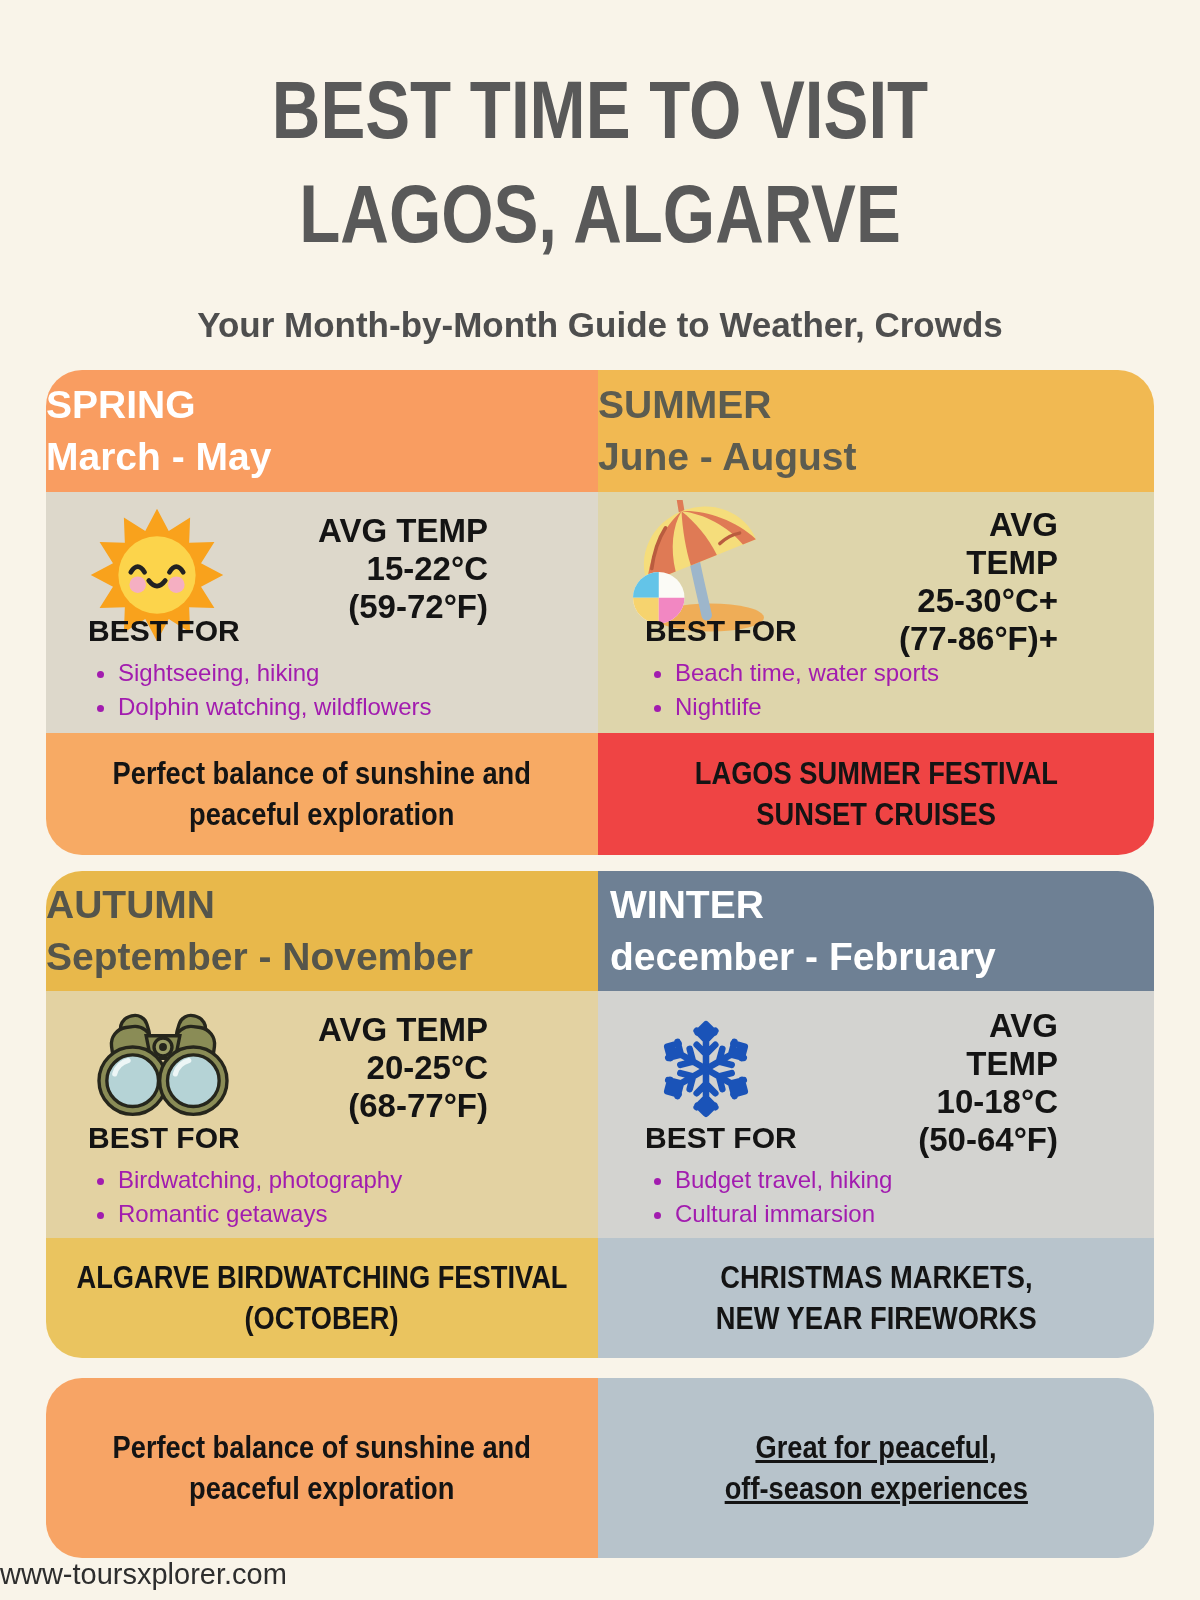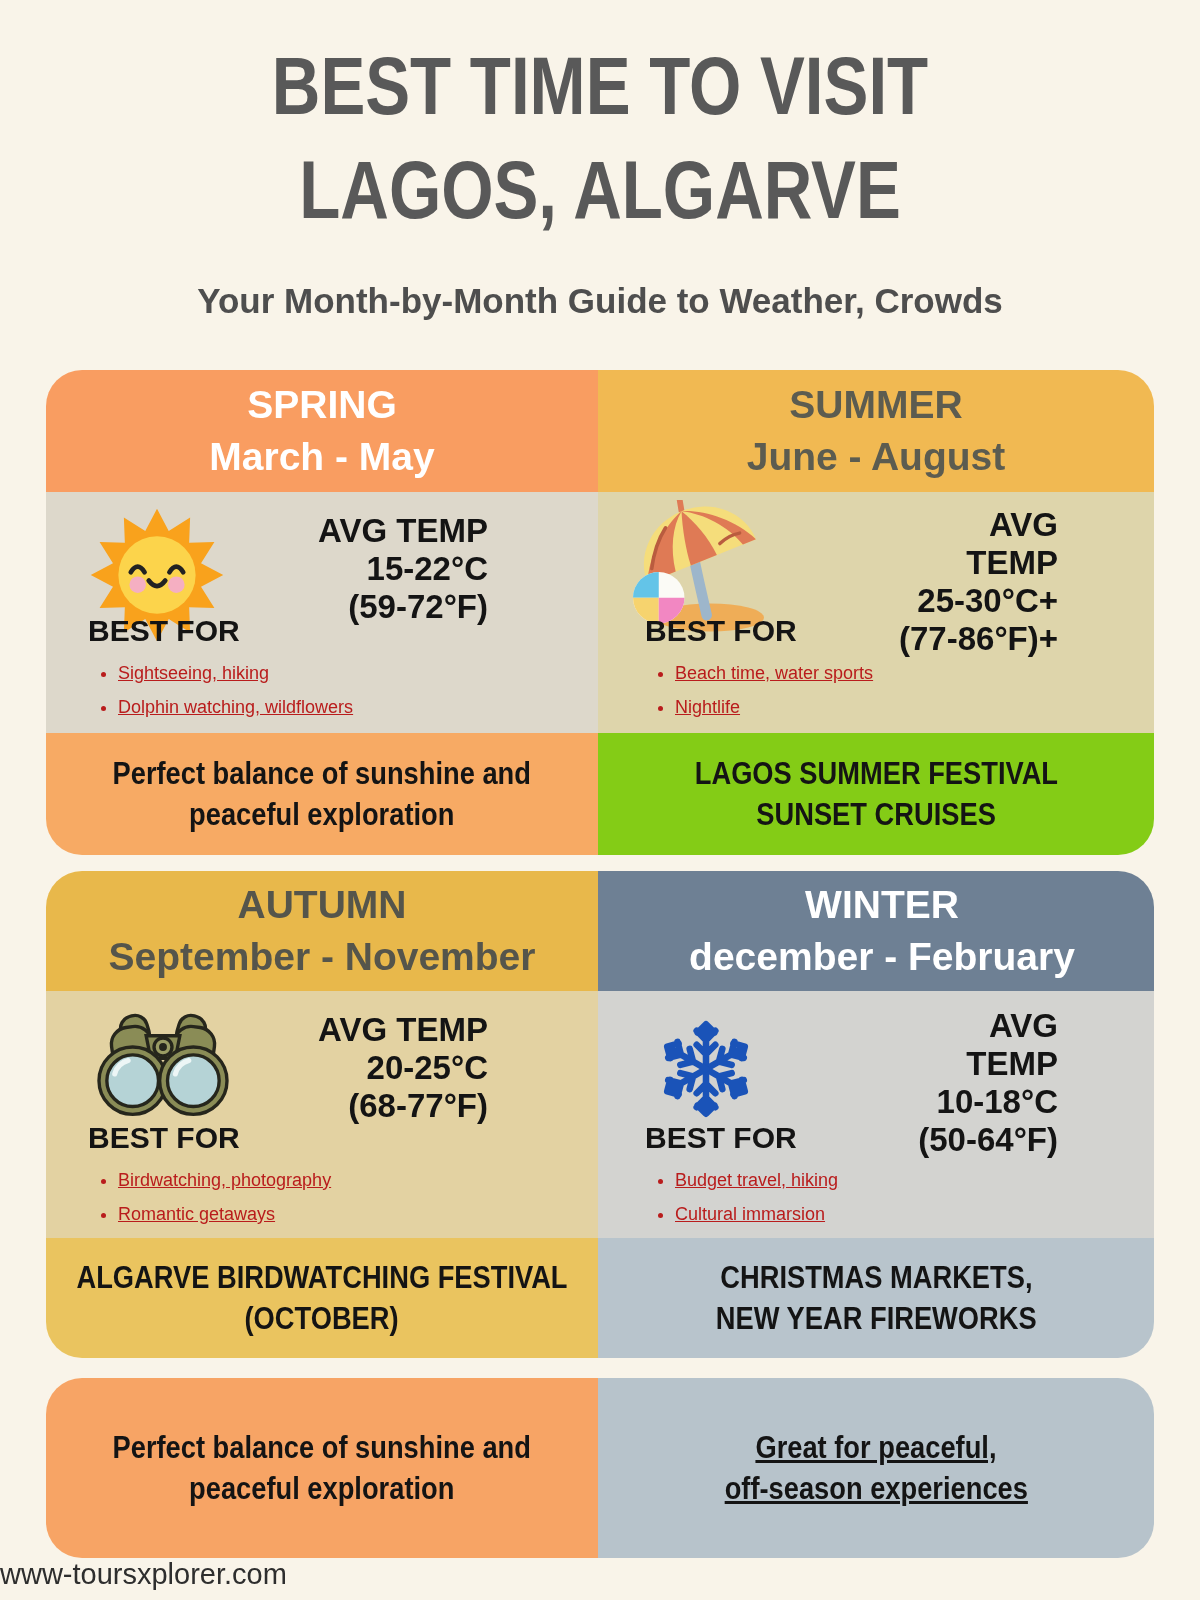--- a/index.html
+++ b/index.html
@@ -2,40 +2,40 @@
 <html><head>
 <meta charset="utf-8">
 <style>
   * { margin:0; padding:0; box-sizing:border-box; }
   body { font-family:"Liberation Sans","DejaVu Sans",sans-serif; }
   .page {
     position:relative; width:1200px; height:1600px;
     background:#F9F4E9; overflow:hidden;
   }
   
-  .titles { position:absolute; top:34px; left:0; width:100%; text-align:center; }
+  .titles { position:absolute; top:58px; left:0; width:100%; text-align:center; }
   .title-line {
     font-size:82px; font-weight:700; color:#595959; line-height:104px;
     transform:scaleX(0.82); transform-origin:50% 50%; white-space:nowrap;
   }
   .subtitle-line {
     font-size:35px; font-weight:700; color:#4E4E4E; line-height:53px;margin-top:32px;
   }
   
   .group {
     position:absolute; left:46px; width:1108px;
     border-radius:36px; overflow:hidden;
     display:grid; grid-template-columns:552px 556px;
   }
   .top-group    { top:370px;  height:485px; grid-template-rows:122px 241px 122px; }
   .bottom-group { top:871px;  height:487px; grid-template-rows:120px 247px 120px; }
   .note-row     { top:1378px; height:180px; grid-template-rows:180px; }
   
   .season-header {
-    display:flex; flex-direction:column; align-items:center; justify-content:center;
+    display:flex; flex-direction:column; justify-content:center;
     gap:8px; font-weight:700; font-size:39px; line-height:44px;
   }
   .hdr-spring { background:#F99D61; color:#FFFFFF; }
   .hdr-summer { background:#F1B952; color:#5C5C50; }
   .hdr-autumn { background:#E8B84B; color:#55554B; }
   .hdr-winter { background:#6E8094; color:#FFFFFF;padding-left:12px; }
   
   .season-body { position:relative; }
   .body-spring { background:#DDD8CB; }
   .body-summer { background:#DED5AB; }
@@ -54,32 +54,32 @@
   .temp-summer { left:100px; top:14px;  width:360px; }
   .temp-autumn { left:112px; top:20px;  width:330px; }
   .temp-winter { left:100px; top:16px;  width:360px; }
   .bestfor { position:absolute; color:#141414; }
   .bf-spring { left:42px; top:122px; }
   .bf-summer { left:47px; top:122px; }
   .bf-autumn { left:42px; top:130px; }
   .bf-winter { left:47px; top:130px; }
   .bestfor-title { font-size:30px; font-weight:700; }
   .bestfor ul { margin:8px 0 0 30px; }
-  .bestfor li { font-size:18px; line-height:34px; color:#b91c1c;text-decoration:underline; }
+  .bestfor li { font-size:24px; line-height:34px; color:#a21caf; }
   
   .season-event, .bottom-note {
     display:flex; flex-direction:column; align-items:center; justify-content:center;
     font-weight:700; color:#141414;
   }
   .event-line, .note-line {
     font-size:31px; line-height:41px; font-weight:700;
     transform:scaleX(0.88); transform-origin:50% 50%; white-space:nowrap;
   }
   .evt-spring { background:#F7AA64; }
-  .evt-summer { background:#84cc16; }
+  .evt-summer { background:#ef4444; }
   .evt-autumn { background:#EAC45F; }
   .evt-winter { background:#B8C4CC; }
   .note-left  { background:#F7A465; }
   .note-right { background:#B7C3CB;text-decoration:underline; }
   
   .site {
     position:absolute; top:1558px; left:0; width:100%;
     text-align:left; font-size:29px; color:#2E2E2E;
   }
 </style>

